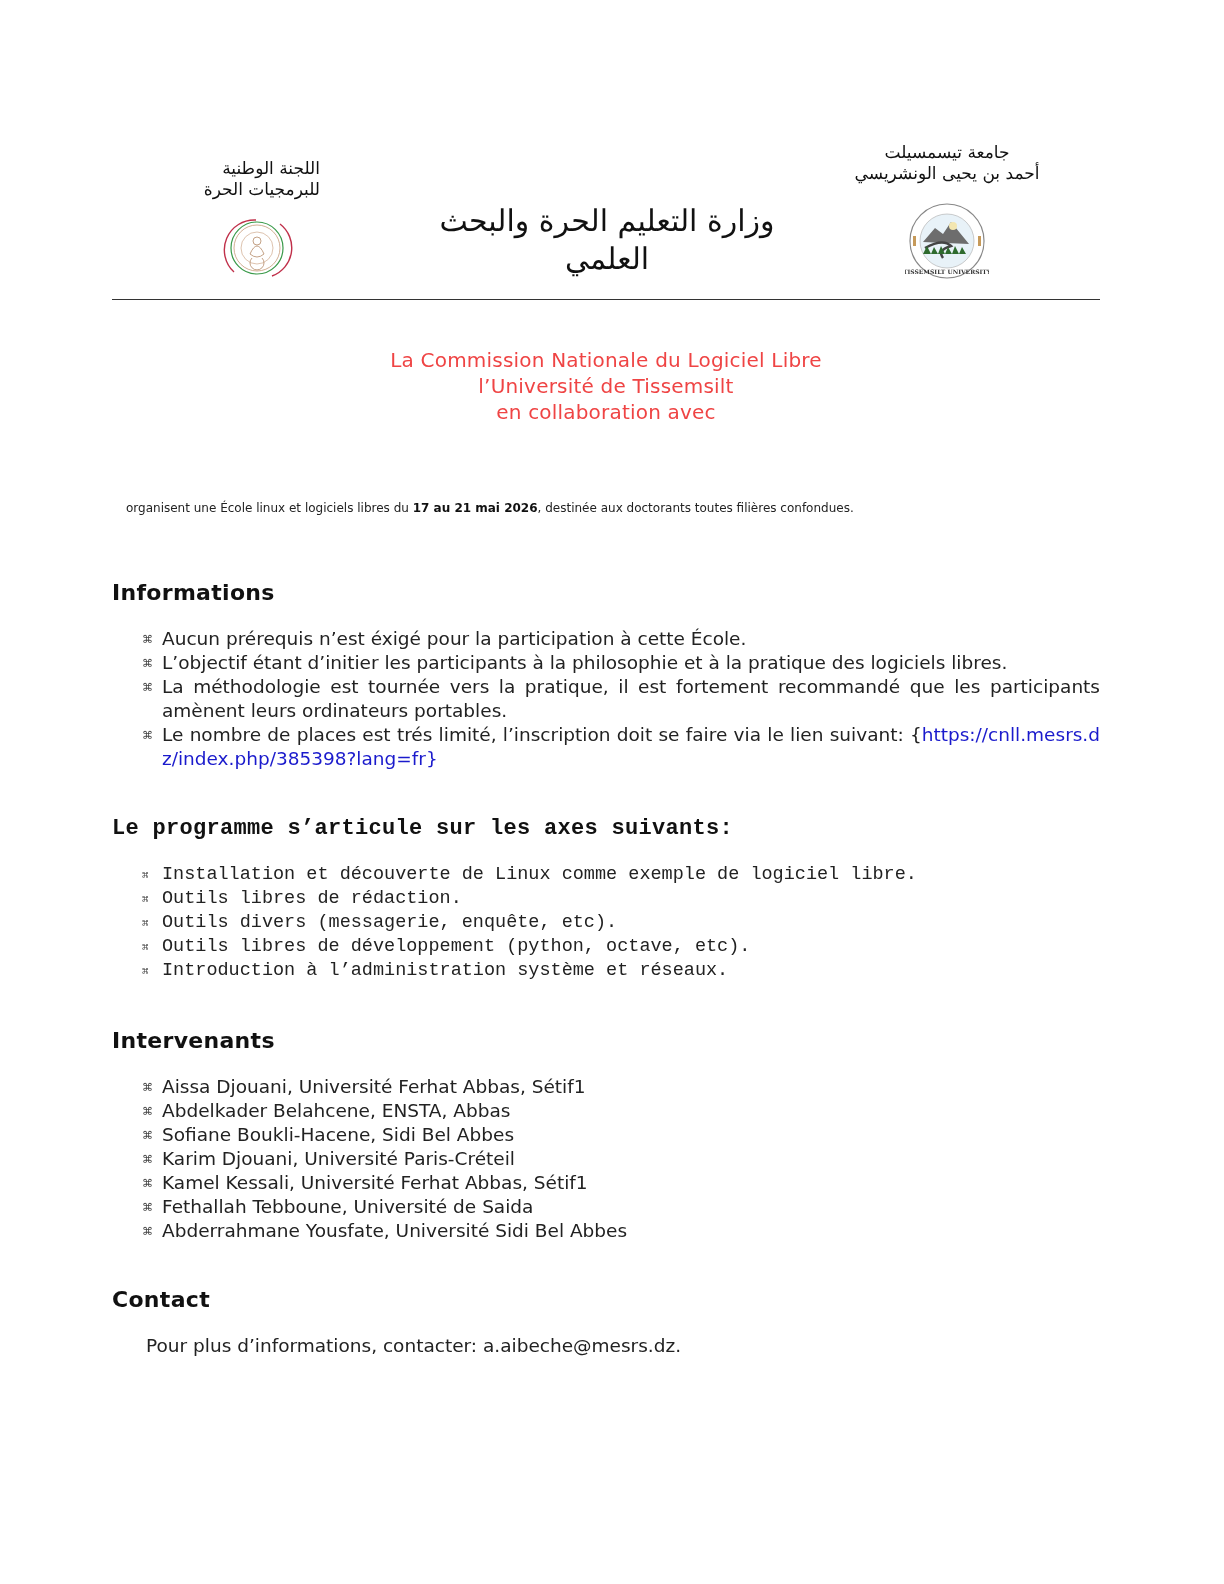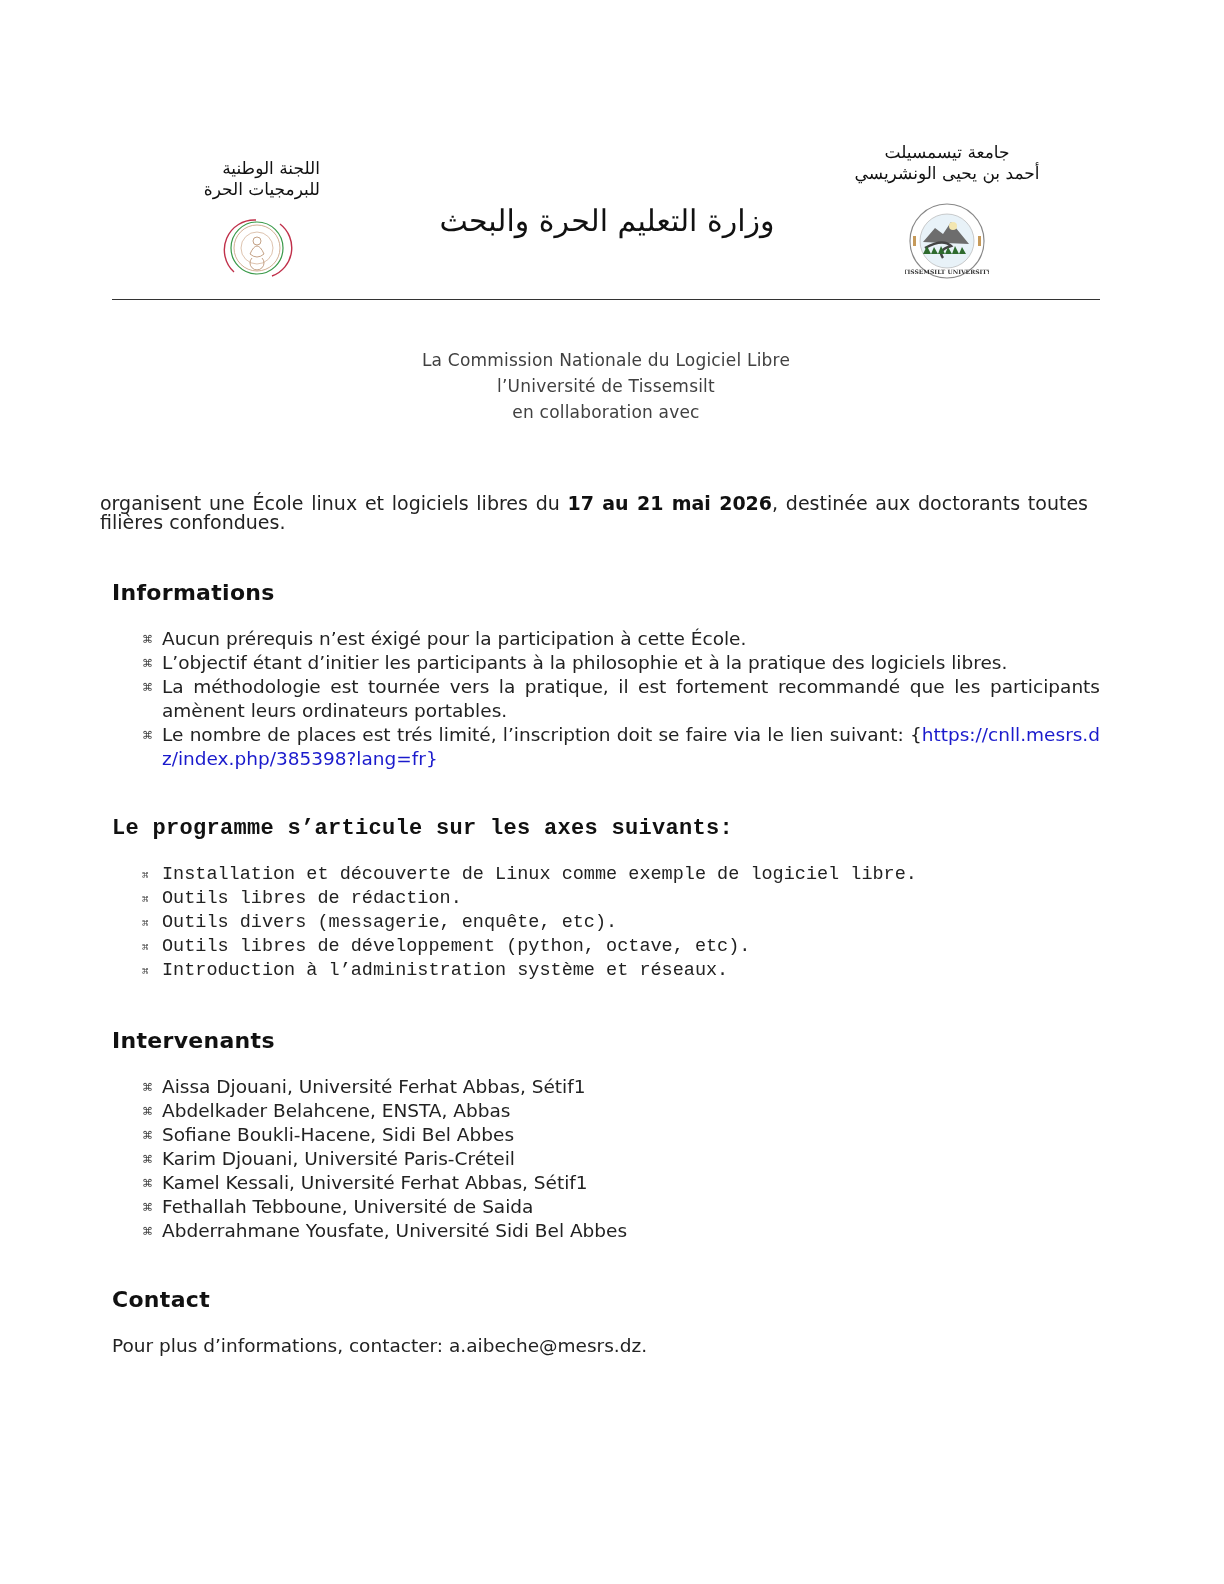--- a/index.html
+++ b/index.html
@@ -15,22 +15,22 @@
     .hdr-right { position: absolute; left: 740px; top: 4px; width: 190px; text-align: center; }
     .hdr-center { position: absolute; left: 300px; top: 64px; width: 390px; text-align: center; }
     .arabic { font-family: "DejaVu Serif", "Liberation Serif", serif; direction: rtl; color: #111; }
     .ar-small { font-size: 17px; line-height: 21px; }
     .ar-big { font-size: 30px; line-height: 38px; }
     .logo-left { position: absolute; left: 104px; top: 76px; width: 82px; height: 68px; }
     .logo-right { position: absolute; left: 793px; top: 64px; width: 84px; height: 78px; }
     .rule { position: absolute; left: 112px; top: 299px; width: 988px; height: 0; border-top: 1.3px solid #333; }
 
     
-    .intro { position: absolute; left: 112px; top: 347px; width: 988px; text-align: center; font-size: 17px; line-height: 26px; color: #404040; letter-spacing: 0.2px; }
-    .lead { position: absolute; left: 100px; top: 494px; width: 988px; font-size: 19px; line-height: 19px; text-align: justify; color: #222; }
+    .intro { position: absolute; left: 112px; top: 347px; width: 988px; text-align: center; font-size: 20px; line-height: 26px; color: #ef4444; letter-spacing: 0.2px; }
+    .lead { position: absolute; left: 126px; top: 494px; width: 988px; font-size: 12px; line-height: 28px; text-align: justify; color: #222; }
     .lead b { font-weight: bold; color: #111; }
 
     h2 { margin: 0; font-size: 22px; font-weight: bold; color: #111; letter-spacing: 0.3px; }
     .sec { position: absolute; left: 112px; width: 988px; }
     ul.blist { list-style: none; margin: 0; padding: 0 0 0 30px; }
     ul.blist li { position: relative; padding-left: 20px; font-size: 18.5px; line-height: 24px; color: #222; text-align: justify; }
     ul.blist li .bul { position: absolute; left: 0; top: 1px; font-size: 11px; color: #444; }
     .link { color: #1a1acc; }
 
     .contact-p { font-size: 18.5px; line-height: 24px; color: #222; margin: 0; }
@@ -49,20 +49,21 @@
     <circle cx="41" cy="34" r="26" fill="none" stroke="#3a9a4a" stroke-width="1.2"></circle>
     <circle cx="41" cy="34" r="23" fill="none" stroke="#c69a78" stroke-width="0.8"></circle>
     <circle cx="41" cy="34" r="16" fill="none" stroke="#c69a78" stroke-width="0.6"></circle>
     <path d="M34 40 q7 -16 14 0 q-7 6 -14 0z" fill="none" stroke="#b58a68" stroke-width="0.8"></path>
     <circle cx="41" cy="27" r="4" fill="none" stroke="#b58a68" stroke-width="0.8"></circle>
     <path d="M36 44 a7 7 0 1 0 10 0" fill="none" stroke="#b58a68" stroke-width="0.8"></path>
   </svg>
 
   <div class="hdr-center arabic ar-big">
     <div>وزارة التعليم الحرة والبحث</div>
+    <div>العلمي</div>
   </div>
 
   <div class="hdr-right arabic ar-small">
     <div>جامعة تيسمسيلت</div>
     <div>أحمد بن يحيى الونشريسي</div>
   </div>
   <svg class="logo-right" viewBox="0 0 84 78">
     <circle cx="42" cy="39" r="37" fill="#fff" stroke="#888" stroke-width="1.2"></circle>
     <circle cx="42" cy="39" r="27" fill="#e8f2f8" stroke="#aaa" stroke-width="0.6"></circle>
     <path d="M18 40 l12 -14 l8 6 l8 -12 l18 22 z" fill="#6d6d6d"></path>
@@ -115,14 +116,14 @@
     <li><span class="bul">⌘</span><span>Sofiane Boukli-Hacene, Sidi Bel Abbes</span></li>
     <li><span class="bul">⌘</span><span>Karim Djouani, Université Paris-Créteil</span></li>
     <li><span class="bul">⌘</span><span>Kamel Kessali, Université Ferhat Abbas, Sétif1</span></li>
     <li><span class="bul">⌘</span><span>Fethallah Tebboune, Université de Saida</span></li>
     <li><span class="bul">⌘</span><span>Abderrahmane Yousfate, Université Sidi Bel Abbes</span></li>
   </ul>
 </div>
 
 <div class="sec" style="top:1287px;">
   <h2>Contact</h2>
-  <p class="contact-p" style="margin-top:22px;">Pour plus d’informations, contacter: a.aibeche@mesrs.dz.</p>
+  <p class="contact-p" style="margin-top:22px;margin-left:34px;">Pour plus d’informations, contacter: a.aibeche@mesrs.dz.</p>
 </div>
 
 </body></html>

